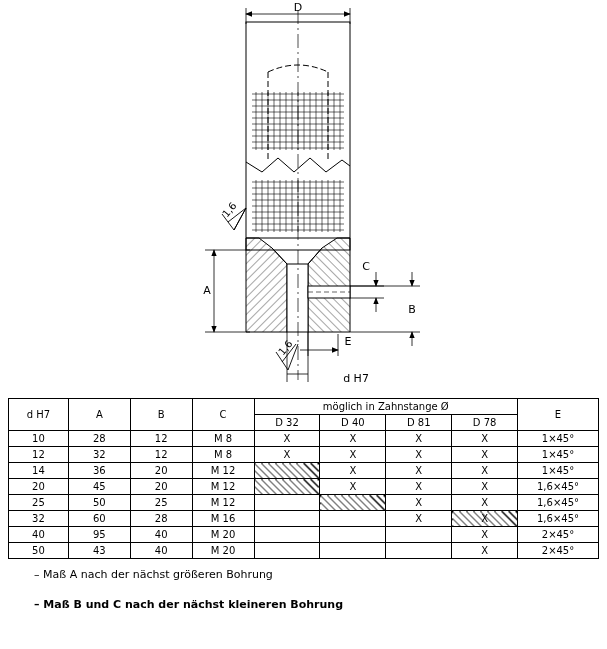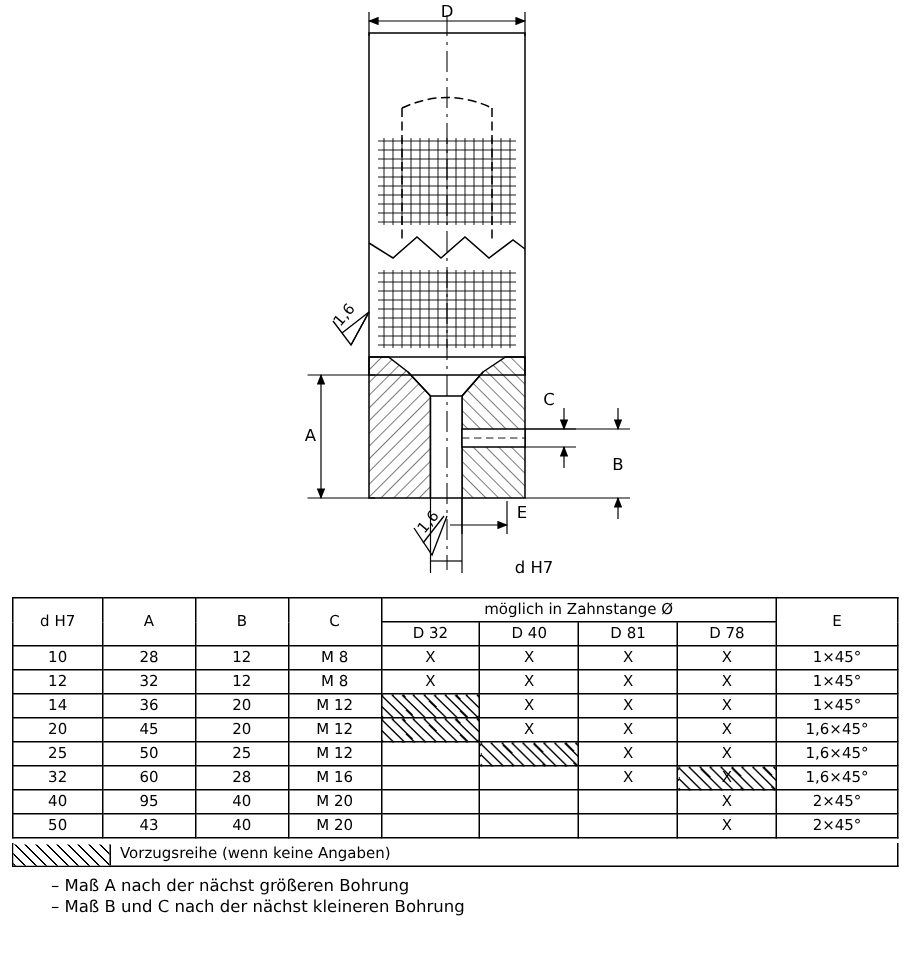--- a/index.html
+++ b/index.html
@@ -48,21 +48,21 @@
     box-sizing:border-box;
   }
   .notes .legendswatch{
     width:64px;height:14px;
     border-right:1px solid #000;
     background-image:repeating-linear-gradient(45deg,#000 0px,#000 1px,#fff 1px,#fff 5px);
   }
   .notes .legendtext{padding-left:6px;font-size:10px;}
   .note-line{margin-top:8px;padding-left:22px;}
   .note-sub{margin-top:6px;padding-left:26px;}
-  .note-sub2{margin-top:1px;padding-left:26px;}
+  .note-sub2{margin-top:17px;padding-left:26px;font-weight:bold;}
 </style>
 </head>
 <body>
 
 <div class="drawing">
   <svg width="607" height="390" viewBox="0 0 607 390" xmlns="http://www.w3.org/2000/svg">
     <defs>
       <pattern id="hatchR" width="6" height="6" patternTransform="rotate(45)" patternUnits="userSpaceOnUse">
         <line x1="0" y1="0" x2="0" y2="6" stroke="#000" stroke-width="0.7"></line>
       </pattern>
@@ -342,19 +342,15 @@
           <td></td>
           <td></td>
           <td>X</td>
           <td>2×45°</td>
         </tr>
       </tbody>
   </table>
 </div>
 
 <div class="notes">
-  <div class="legendrow">
-    <div class="legendswatch"></div>
-    <div class="legendtext">Vorzugsreihe (wenn keine Angaben)</div>
-  </div>
   <div class="note-sub">– Maß A nach der nächst größeren Bohrung</div>
   <div class="note-sub2">– Maß B und C nach der nächst kleineren Bohrung</div>
 </div>
 
 </body></html>

